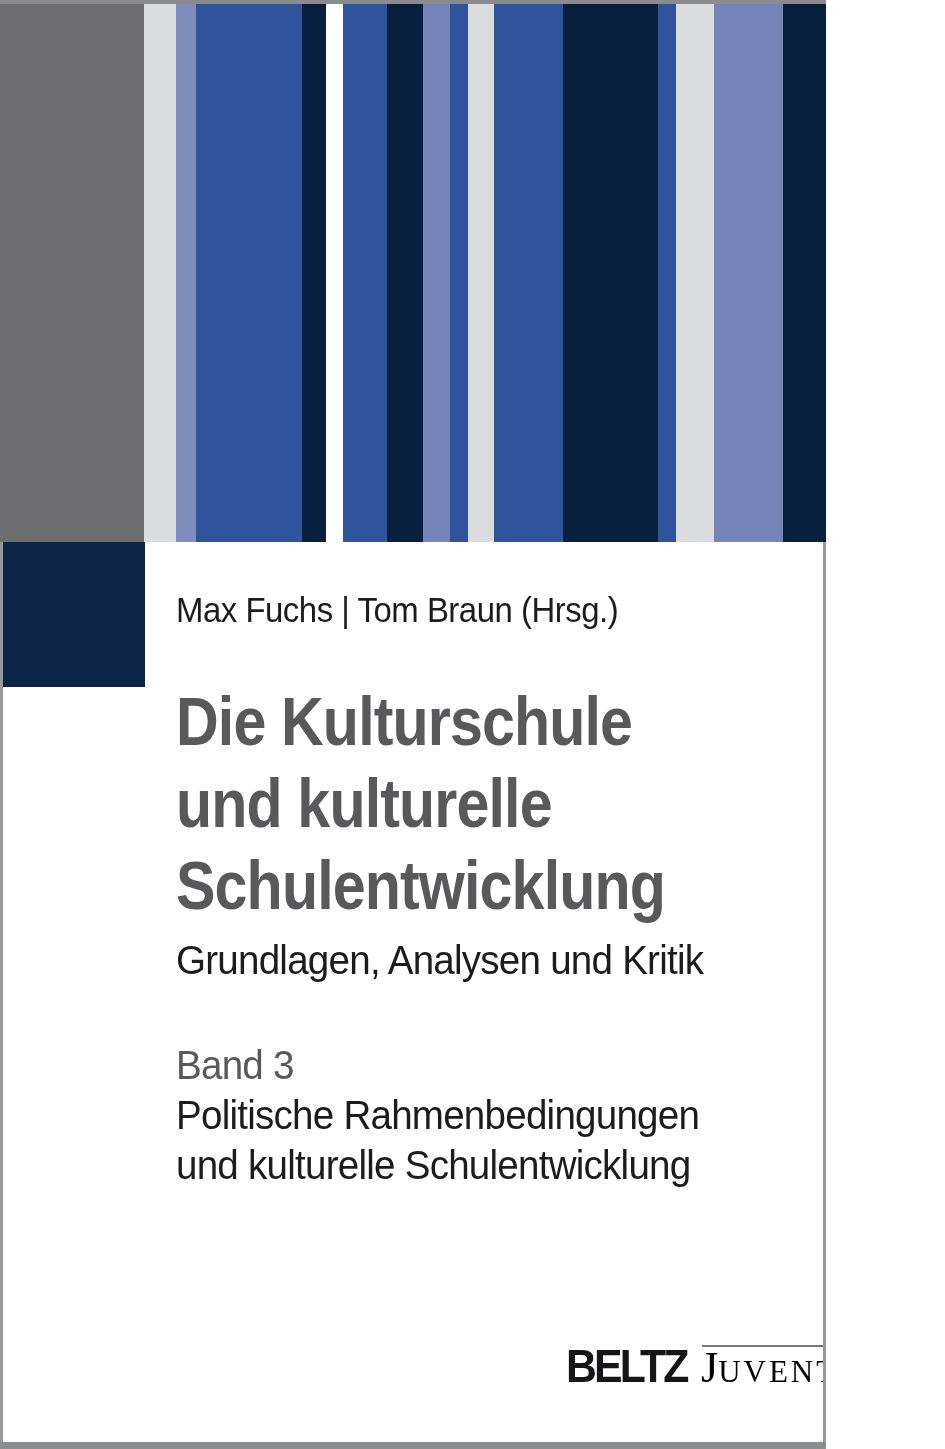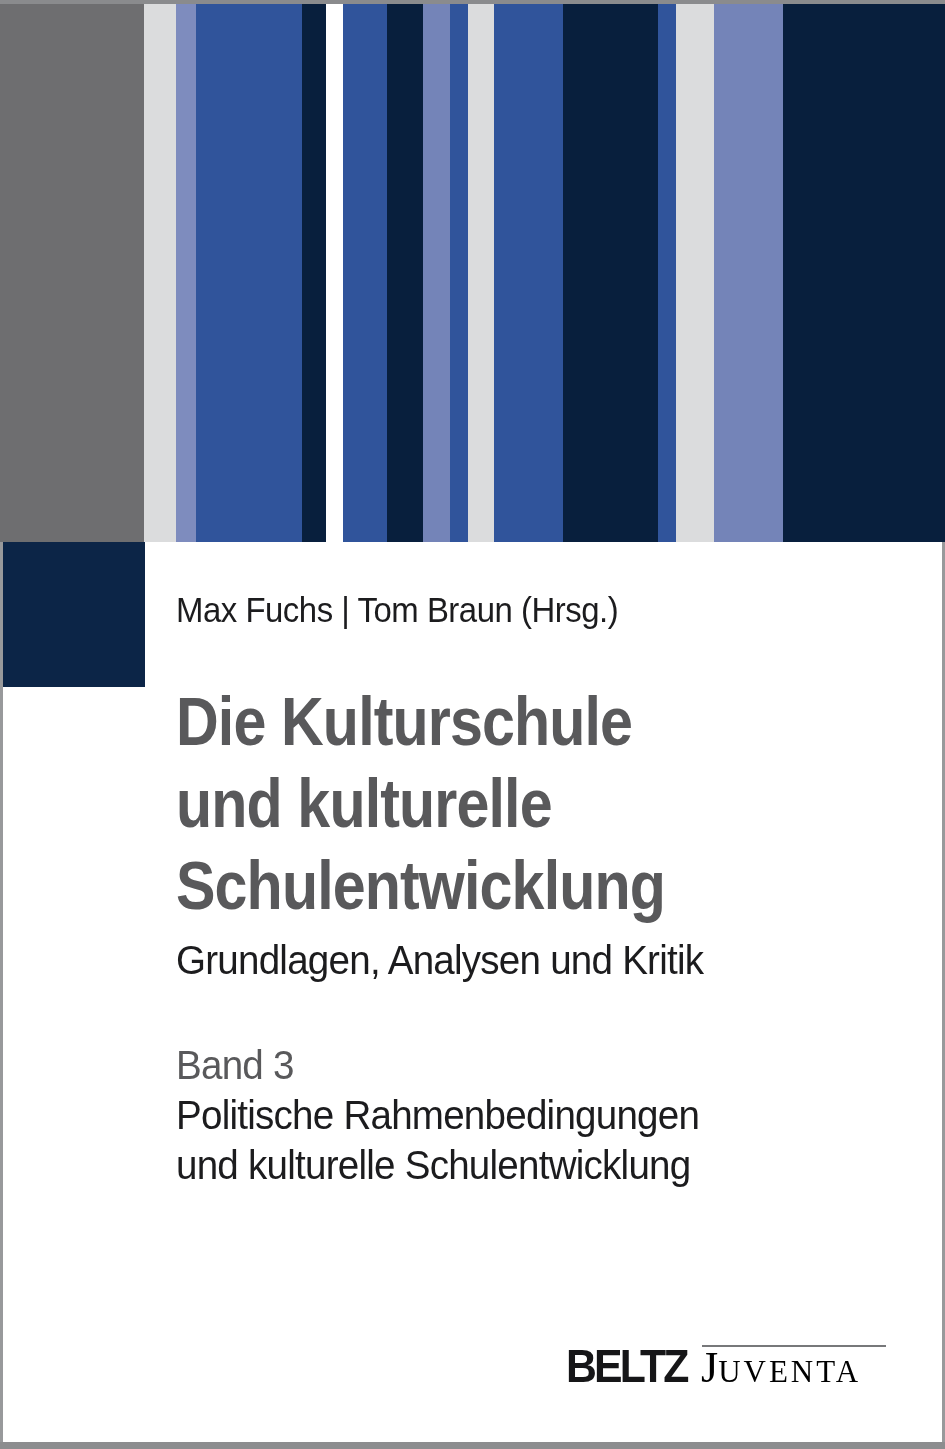--- a/index.html
+++ b/index.html
@@ -1,17 +1,17 @@
 <!DOCTYPE html>
 <html><head>
 <meta charset="utf-8">
 <style>
   html,body { margin:0; padding:0; background:#ffffff; }
   .cover {
-    position:relative; width:945px; height:1449px;
+    position:relative; width:826px; height:1449px;
     background:#ffffff; overflow:hidden;
     font-family:"Liberation Sans", sans-serif;
   }
   
   .top-bar    { position:absolute; left:0; top:0;      width:945px; height:4px;  background:#8a8b8d; z-index:4; }
   .bottom-bar { position:absolute; left:0; top:1442px; width:945px; height:7px;  background:#8c8d8f; z-index:4; }
   .left-bar   { position:absolute; left:0; top:542px;  width:3px;  height:900px; background:#98999b; z-index:3; }
   .right-bar  { position:absolute; right:0; top:542px; width:3px;  height:900px; background:#98999b; z-index:3; }
   
   .stripe-band { position:absolute; left:0; top:4px; width:945px; height:538px; background:#ffffff; }

